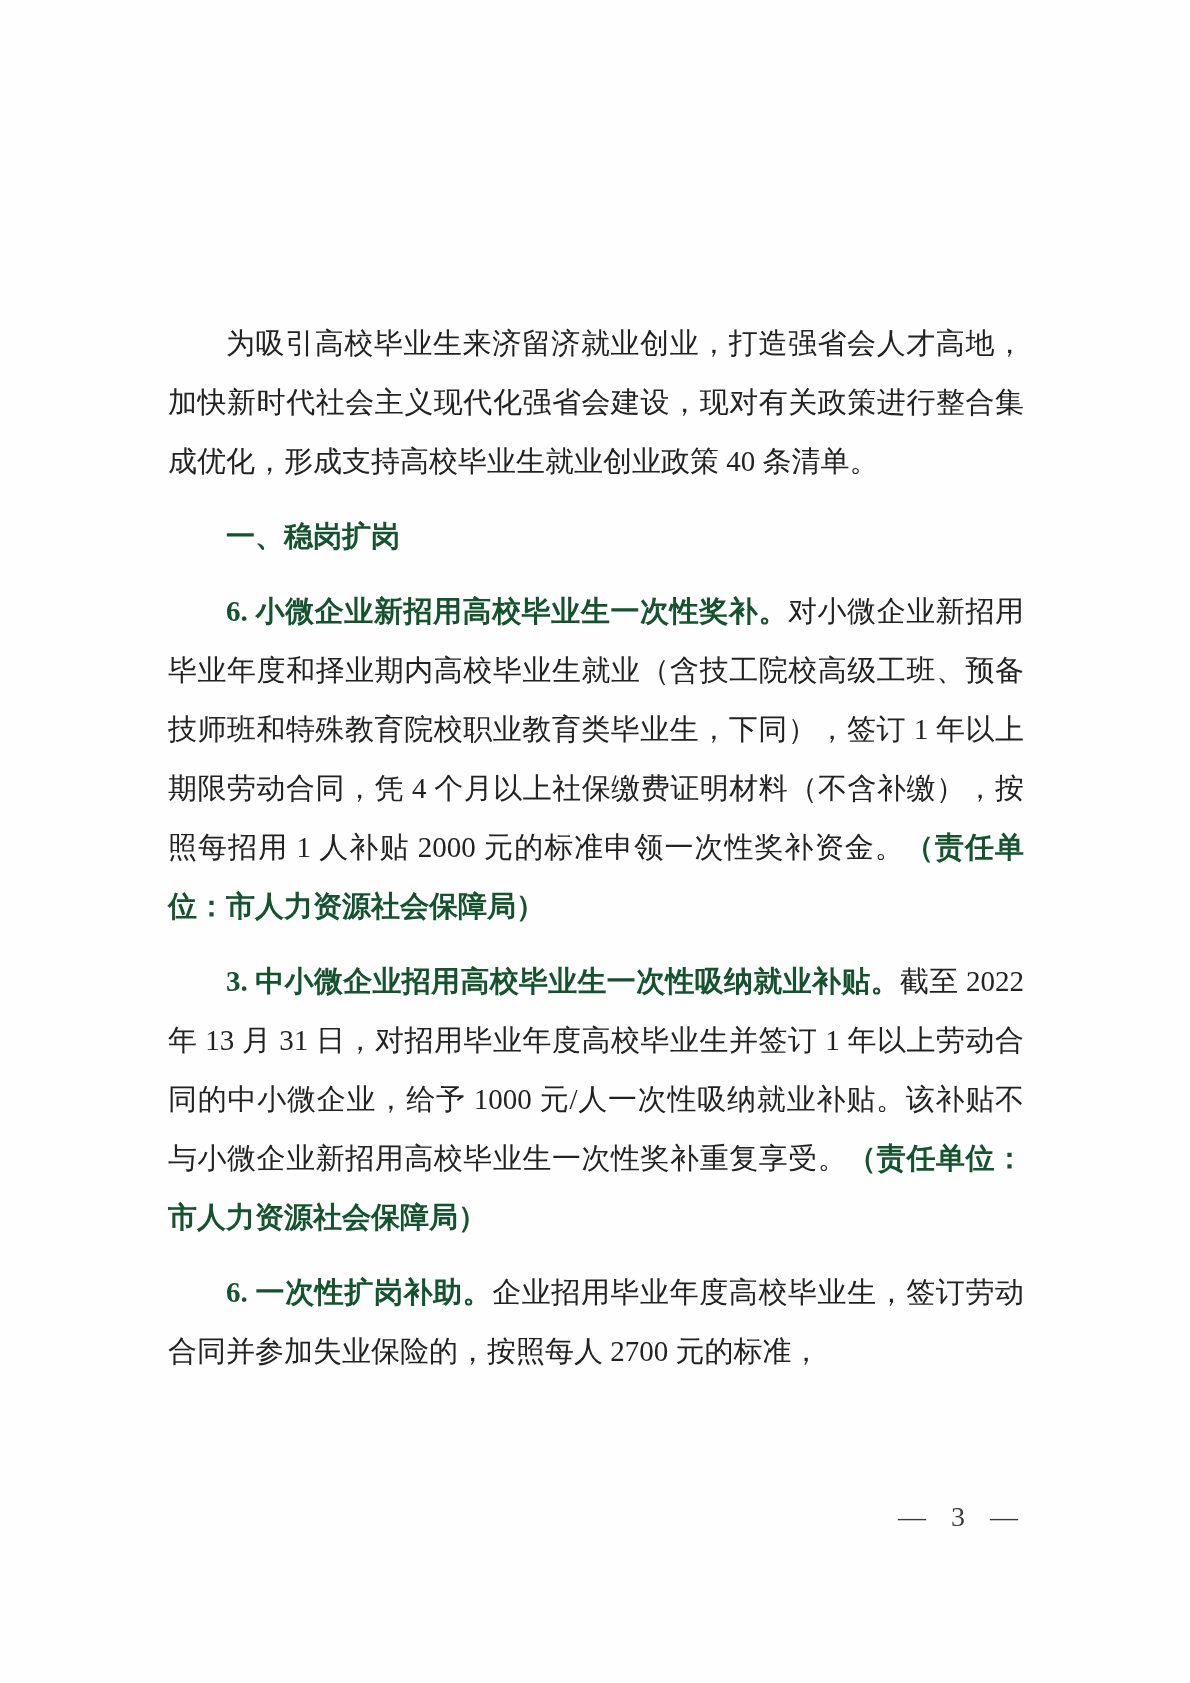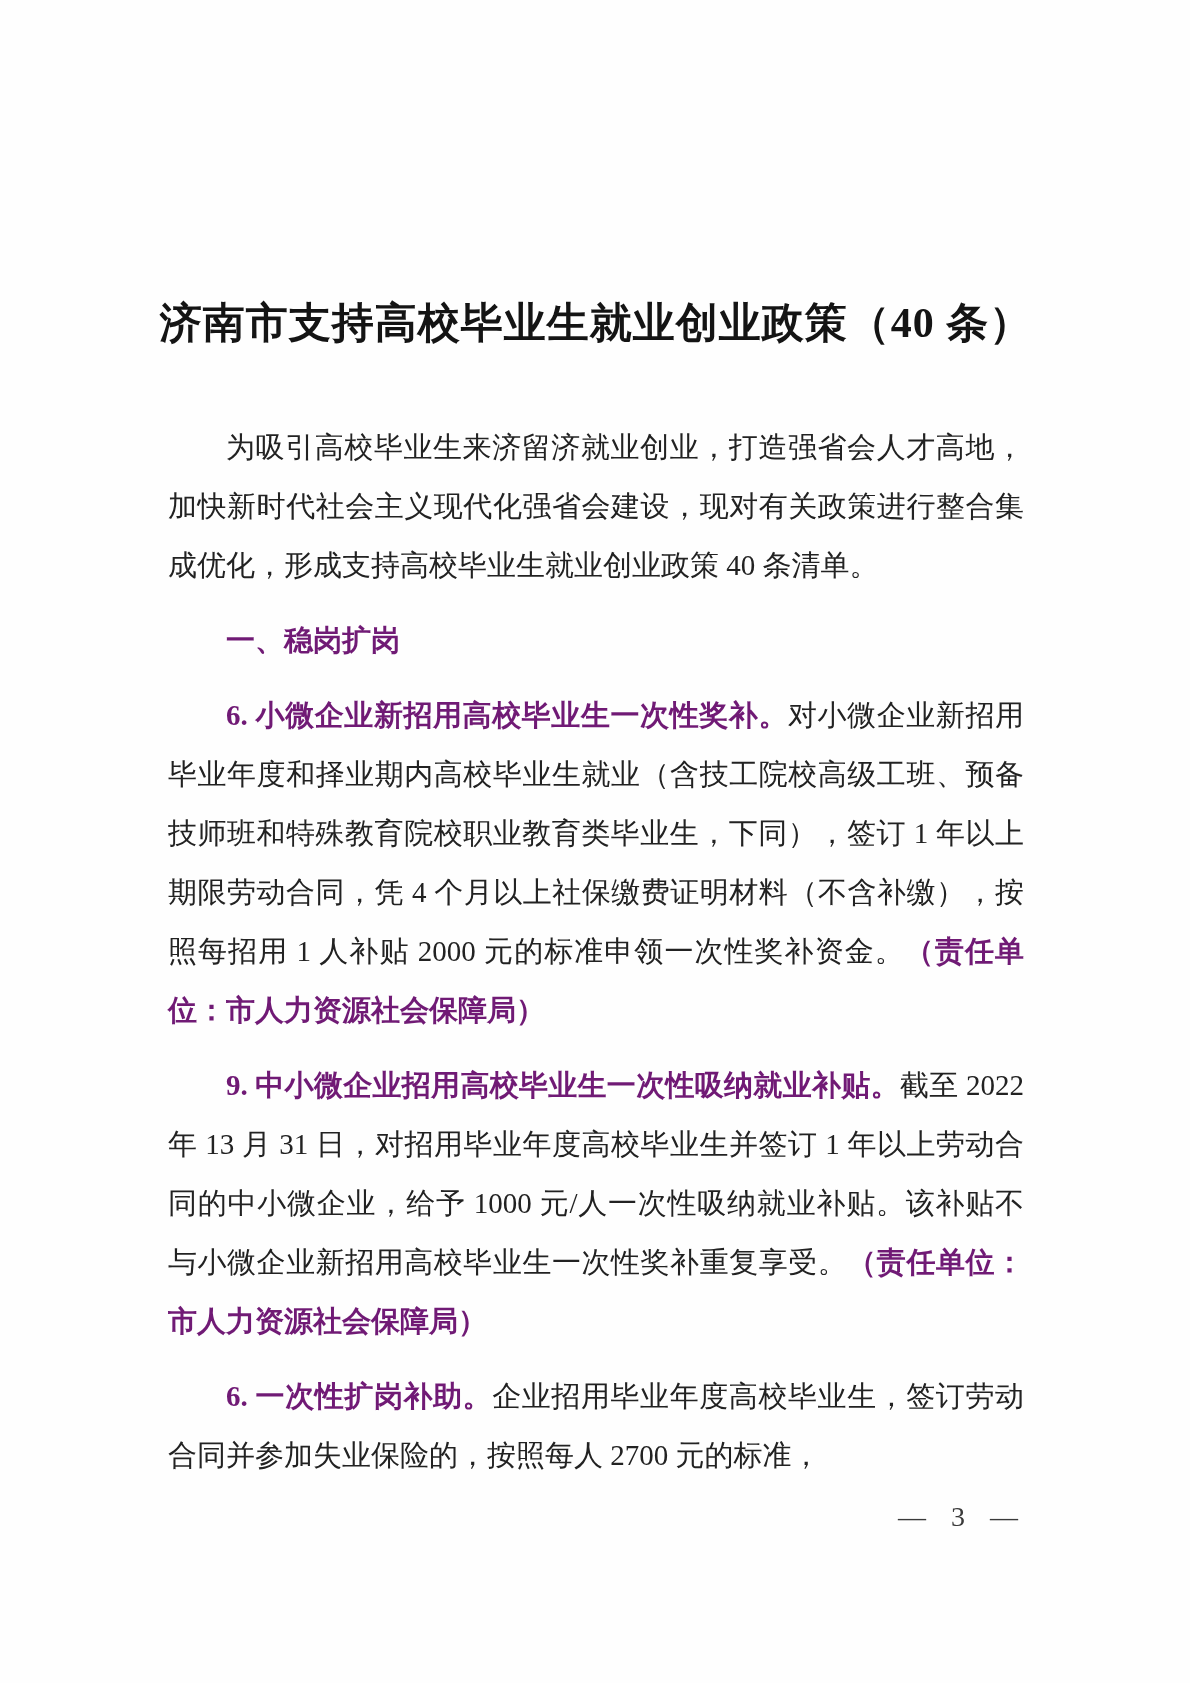--- a/index.html
+++ b/index.html
@@ -42,41 +42,40 @@
     text-indent: 2em;
     color: #222;
   }
   .para.heading {
     font-family: "Liberation Sans", "DejaVu Sans", sans-serif;
     font-weight: 700;
     text-align: left;
     color: #161616;
   }
   .seg { font-weight: 400; }
-  .seg.bold { font-weight: 700; color: #701a75; }
+  .seg.bold { font-weight: 700; color: #14532d; }
   .page-number {
     position: absolute;
     top: 1500px;
     right: 170px;
     font-size: 28px;
     line-height: 34px;
     letter-spacing: 2px;
     word-spacing: 14px;
     color: #3a3a3a;
     white-space: nowrap;
   }
 </style>
 </head>
 <body>
 
 <div class="page">
   <div class="content">
-    <h1 class="doc-title">济南市支持高校毕业生就业创业政策（40 条）</h1>
     <div id="document-body">
         <p class="para"><span class="seg">为吸引高校毕业生来济留济就业创业，打造强省会人才高地，加快新时代社会主义现代化强省会建设，现对有关政策进行整合集成优化，形成支持高校毕业生就业创业政策 40 条清单。</span></p>
         <p class="para heading"><span class="seg bold">一、稳岗扩岗</span></p>
         <p class="para"><span class="seg bold">6. 小微企业新招用高校毕业生一次性奖补。</span><span class="seg">对小微企业新招用毕业年度和择业期内高校毕业生就业（含技工院校高级工班、预备技师班和特殊教育院校职业教育类毕业生，下同），签订 1 年以上期限劳动合同，凭 4 个月以上社保缴费证明材料（不含补缴），按照每招用 1 人补贴 2000 元的标准申领一次性奖补资金。</span><span class="seg bold">（责任单位：市人力资源社会保障局）</span></p>
-        <p class="para"><span class="seg bold">9. 中小微企业招用高校毕业生一次性吸纳就业补贴。</span><span class="seg">截至 2022 年 13 月 31 日，对招用毕业年度高校毕业生并签订 1 年以上劳动合同的中小微企业，给予 1000 元/人一次性吸纳就业补贴。该补贴不与小微企业新招用高校毕业生一次性奖补重复享受。</span><span class="seg bold">（责任单位：市人力资源社会保障局）</span></p>
+        <p class="para"><span class="seg bold">3. 中小微企业招用高校毕业生一次性吸纳就业补贴。</span><span class="seg">截至 2022 年 13 月 31 日，对招用毕业年度高校毕业生并签订 1 年以上劳动合同的中小微企业，给予 1000 元/人一次性吸纳就业补贴。该补贴不与小微企业新招用高校毕业生一次性奖补重复享受。</span><span class="seg bold">（责任单位：市人力资源社会保障局）</span></p>
         <p class="para"><span class="seg bold">6. 一次性扩岗补助。</span><span class="seg">企业招用毕业年度高校毕业生，签订劳动合同并参加失业保险的，按照每人 2700 元的标准，</span></p>
       </div>
   </div>
   <div class="page-number">— 3 —</div>
 </div>
 
 </body></html>

